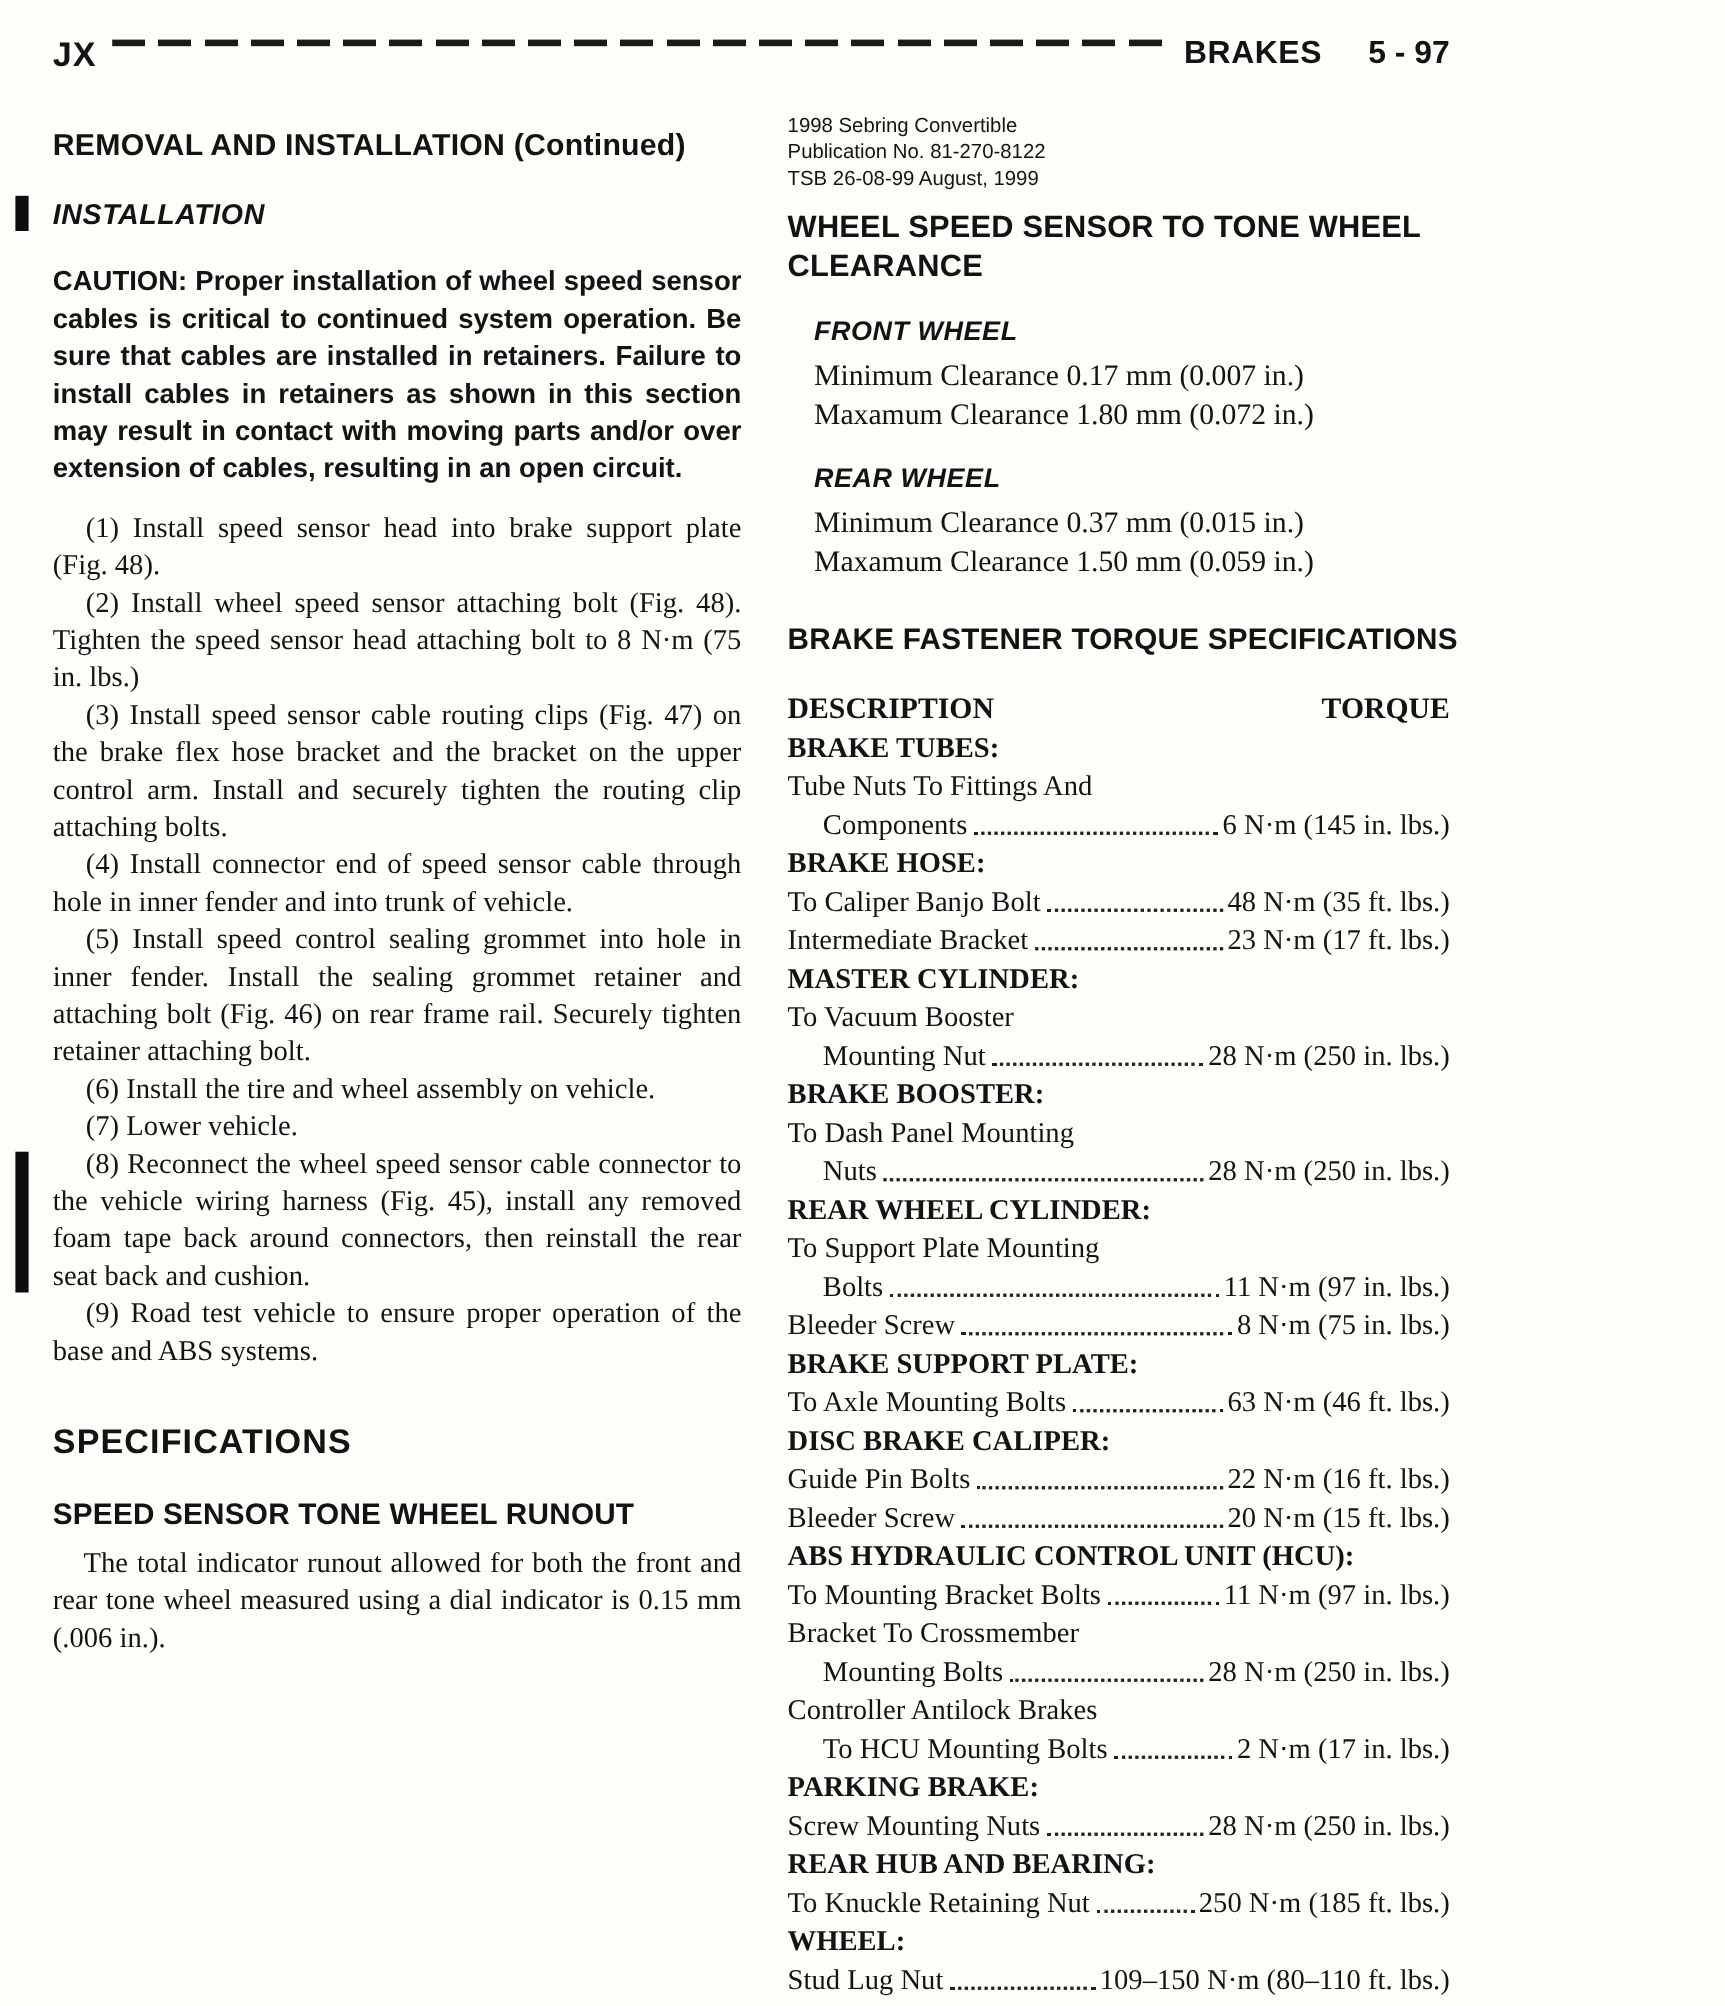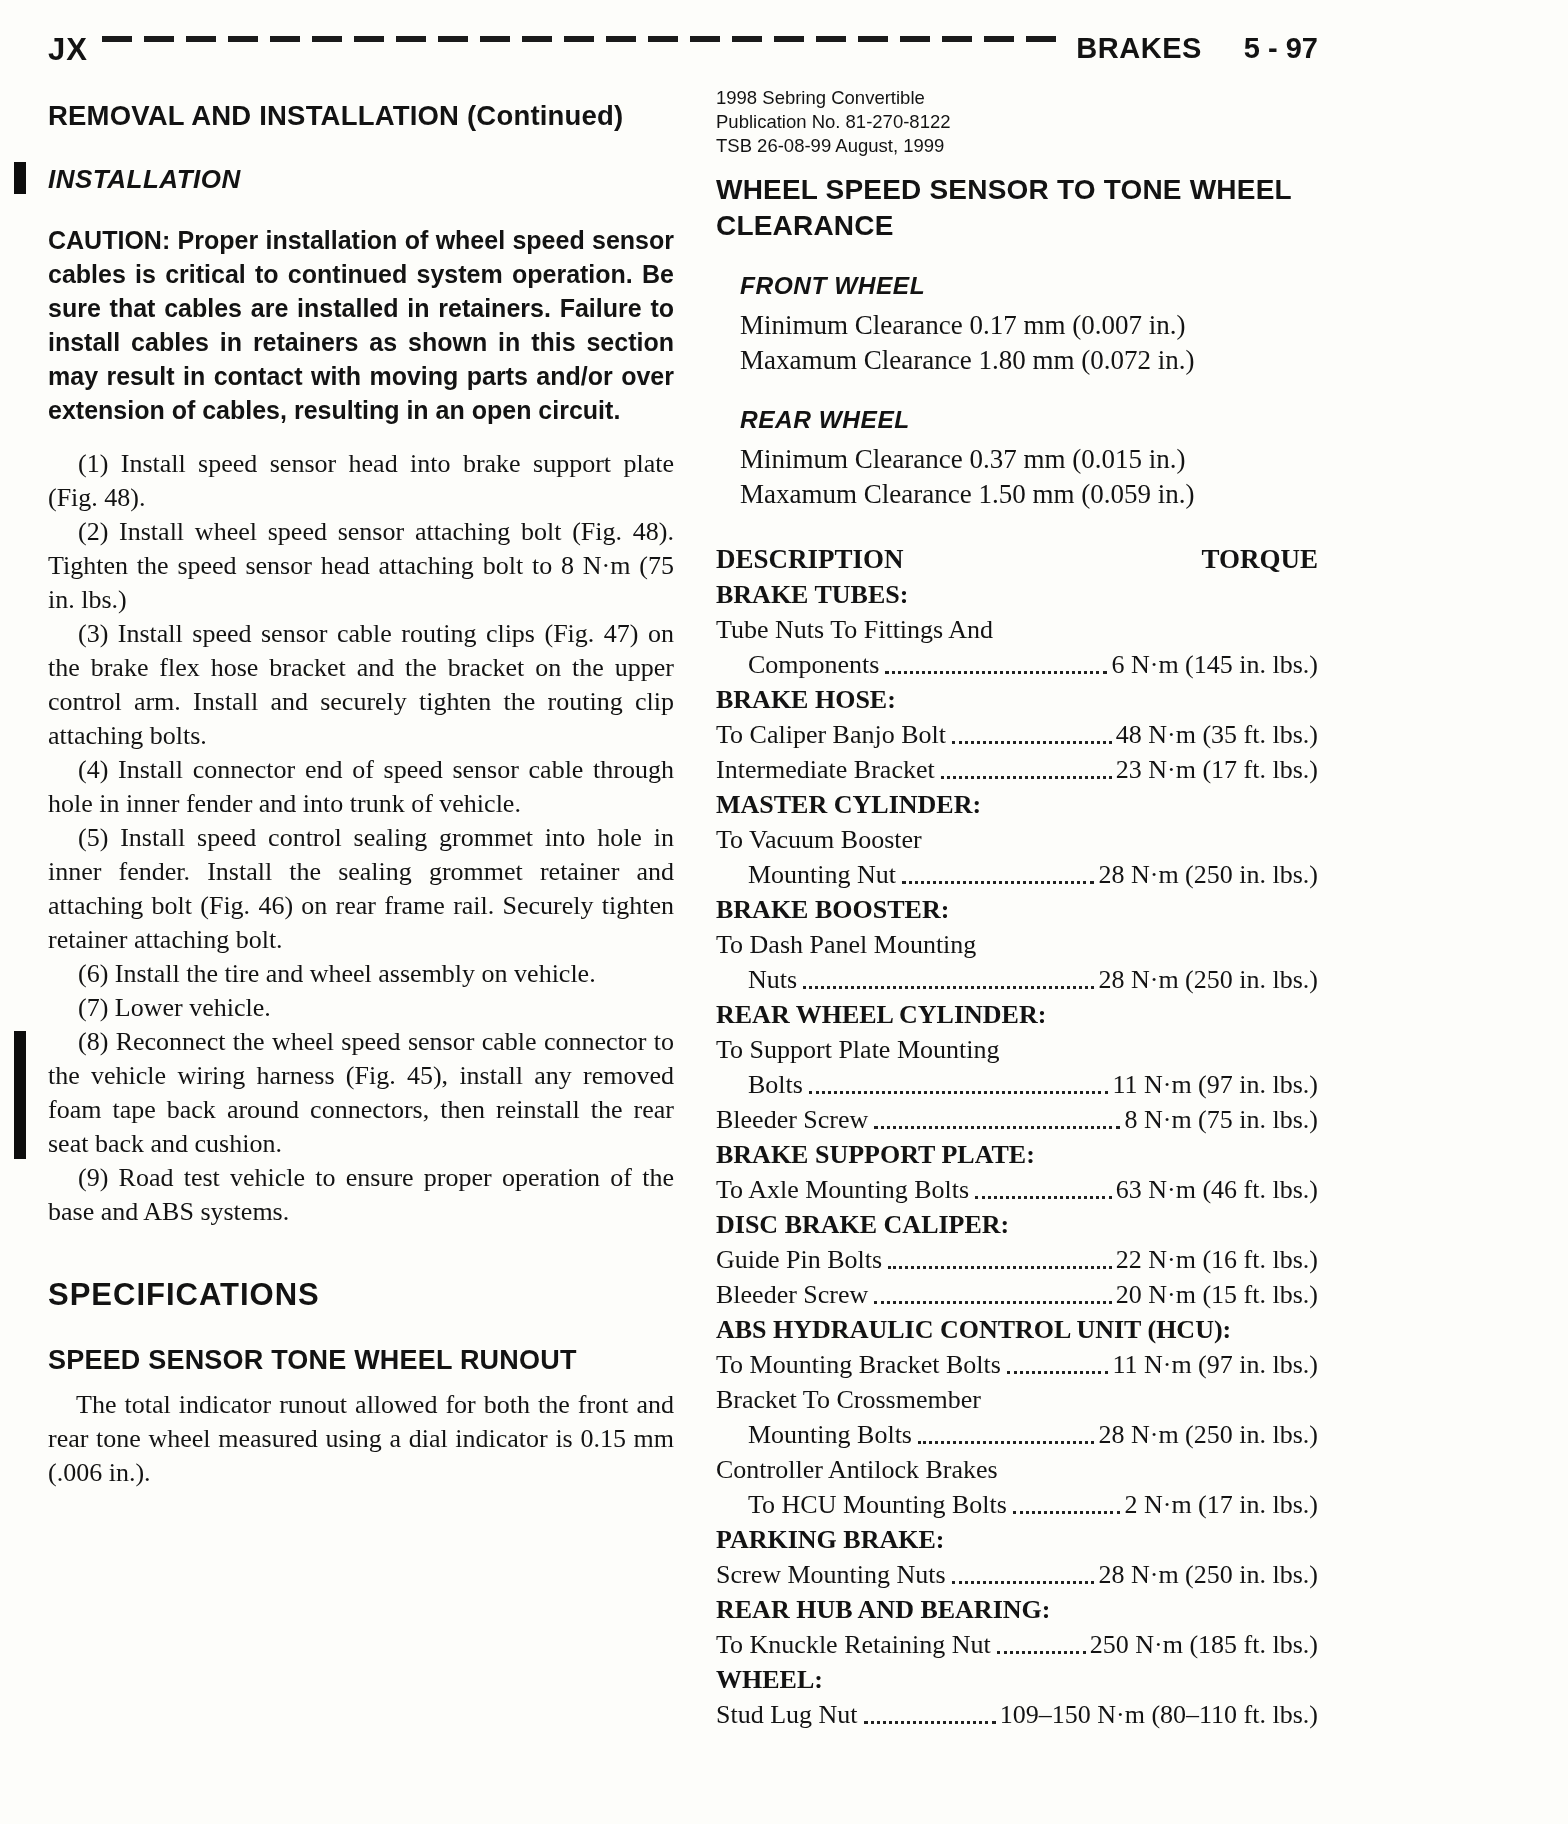--- a/index.html
+++ b/index.html
@@ -13,21 +13,21 @@
 
   
   .header-row { display:flex; align-items:flex-start; height:46px; }
   .page-code { font-family:"Liberation Sans",sans-serif; font-weight:700; font-size:31px; letter-spacing:1px; }
   .header-rule { flex:1; height:6px; margin:4px 18px 0 14px;
     background:repeating-linear-gradient(90deg,#1b1b1b 0 30px,transparent 30px 42px); }
   .header-section { font-family:"Liberation Sans",sans-serif; font-weight:700; font-size:29px; letter-spacing:.5px; }
   .header-pageno  { font-family:"Liberation Sans",sans-serif; font-weight:700; font-size:29px; margin-left:42px; }
 
   
-  .columns { display:flex; margin-top:8px; }
+  .columns { display:flex; margin-top:24px; }
   .col-left  { flex:0 0 626px; width:626px; }
   .col-right { flex:1; min-width:0; margin-left:42px; }
 
   
   .removal-title { font-family:"Liberation Sans",sans-serif; font-weight:800; font-size:27.5px; letter-spacing:.2px; white-space:nowrap; margin-top:14px; }
   .installation-title { position:relative; font-family:"Liberation Sans",sans-serif; font-weight:700; font-style:italic; font-size:26px; letter-spacing:.5px; margin-top:32px; }
   .caution { font-family:"Liberation Sans",sans-serif; font-weight:700; font-size:25px; line-height:34px; text-align:justify; margin-top:28px; }
   .steps { margin-top:20px; }
   .step { font-size:26px; line-height:34px; text-align:justify; text-indent:30px; position:relative; }
   .specs-title { font-family:"Liberation Sans",sans-serif; font-weight:800; font-size:31px; letter-spacing:1px; margin-top:48px; }
@@ -113,20 +113,21 @@
         <p class="clr-line first">Minimum Clearance 0.17 mm (0.007 in.)</p>
         <p class="clr-line">Maxamum Clearance 1.80 mm (0.072 in.)</p>
       </div>
 
       <div class="wheel-block">
         <h3 class="wheel-title">REAR WHEEL</h3>
         <p class="clr-line first">Minimum Clearance 0.37 mm (0.015 in.)</p>
         <p class="clr-line">Maxamum Clearance 1.50 mm (0.059 in.)</p>
       </div>
 
+      <h1 class="torque-title">BRAKE FASTENER TORQUE SPECIFICATIONS</h1>
 
       <div class="desc-row">
         <span>DESCRIPTION</span>
         <span>TORQUE</span>
       </div>
 
       <div class="trows">
         <div class="trow hdr">
             <span class="lbl">BRAKE TUBES:</span>
           </div>

